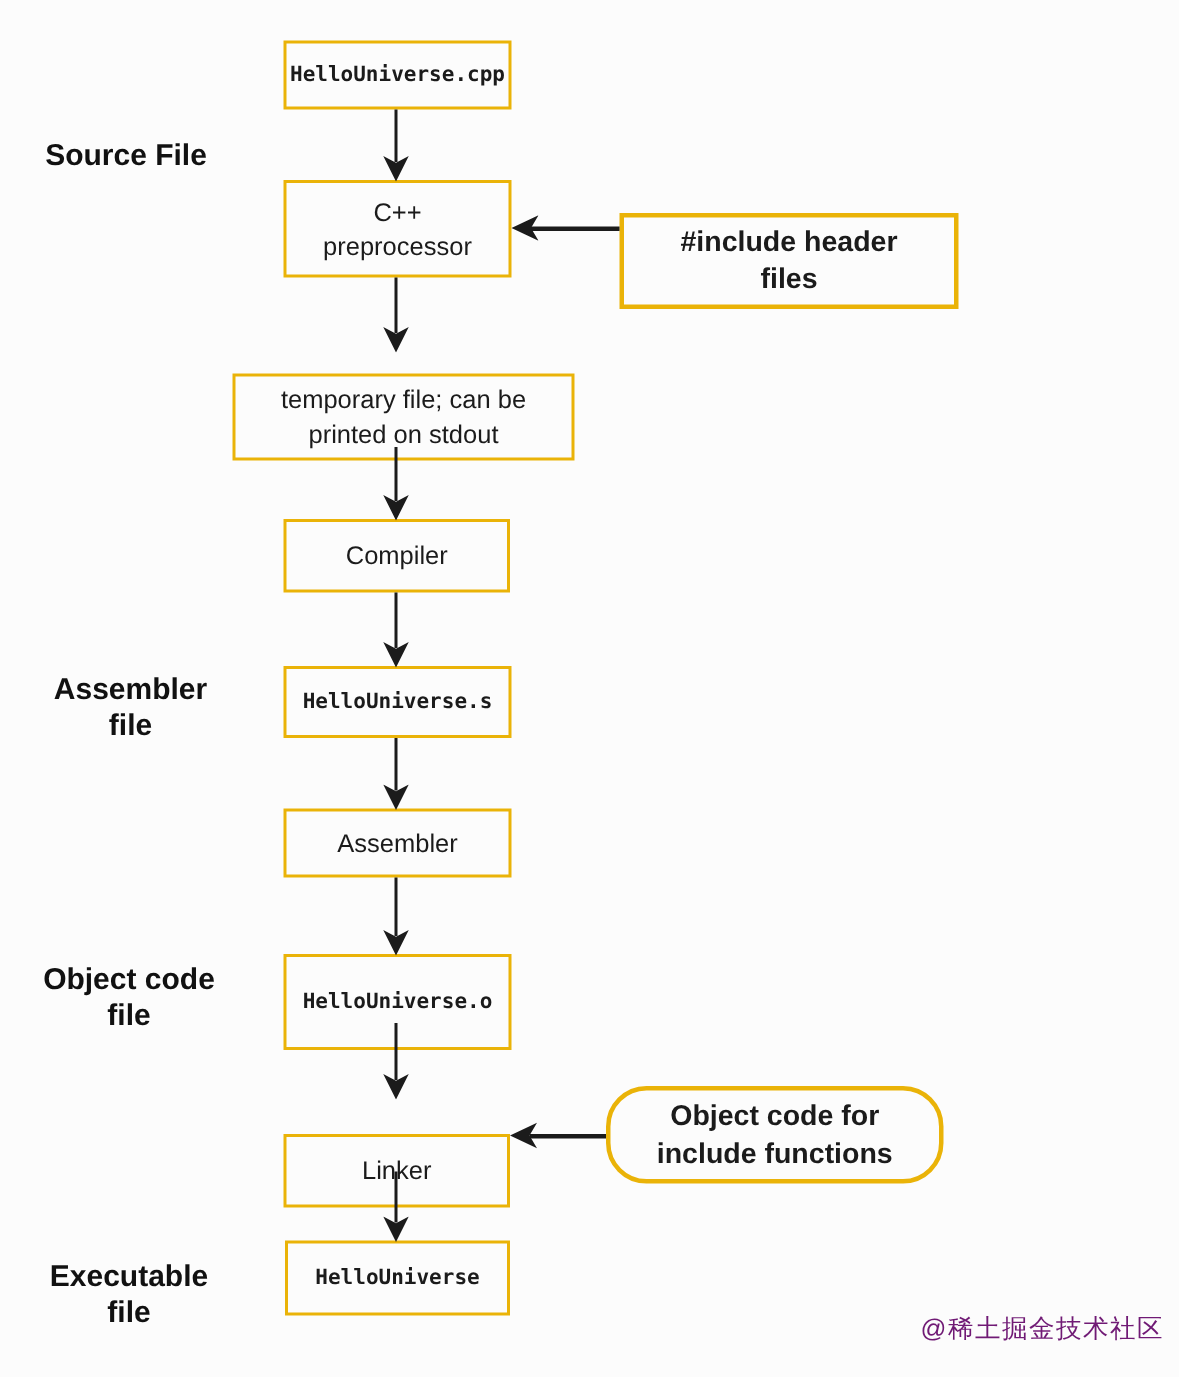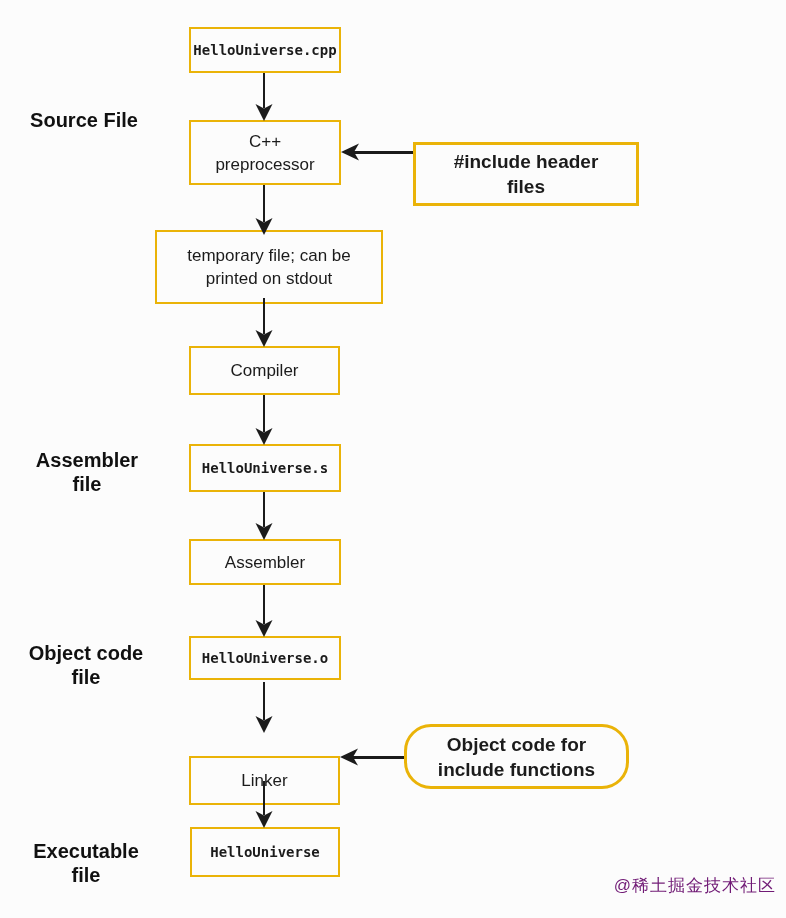--- a/index.html
+++ b/index.html
@@ -46,21 +46,21 @@
     right: 10px; top: 874px;
     font-size: 17px; letter-spacing: 1px;
     color: #701a75;
   }
 </style>
 </head>
 <body>
 
 <div class="canvas">
 
-  <div class="side-label" style="left:19px; top:92px; width:130px;margin-top:16px;">
+  <div class="side-label" style="left:19px; top:92px; width:130px;">
     <span class="bl">Source File</span>
   </div>
   <div class="side-label" style="left:20px; top:448px; width:134px;">
     <span class="bl">Assembler</span>
     <span class="bl">file</span>
   </div>
   <div class="side-label" style="left:14px; top:641px; width:144px;">
     <span class="bl">Object code</span>
     <span class="bl">file</span>
   </div>
@@ -76,38 +76,38 @@
   <div class="box sansbox" style="left:189px; top:120px; width:152px; height:65px;">
     <span class="bl">C++</span>
     <span class="bl">preprocessor</span>
   </div>
 
   <div class="box boldbox" style="left:413px; top:121px; width:226px; height:64px;margin-top:21px;">
     <span class="bl">#include header</span>
     <span class="bl">files</span>
   </div>
 
-  <div class="box sansbox" style="left:155px; top:230px; width:228px; height:74px;">
+  <div class="box sansbox" style="left:155px; top:249px; width:228px; height:58px;">
     <span class="bl">temporary file; can be</span>
     <span class="bl">printed on stdout</span>
   </div>
 
   <div class="box sansbox" style="left:189px; top:346px; width:151px; height:49px;">
     <span class="bl">Compiler</span>
   </div>
 
   <div class="box monobox" style="left:189px; top:444px; width:152px; height:48px;">
     <span class="bl">HelloUniverse.s</span>
   </div>
 
   <div class="box sansbox" style="left:189px; top:539px; width:152px; height:46px;">
     <span class="bl">Assembler</span>
   </div>
 
-  <div class="box monobox" style="left:189px; top:636px; width:152px; height:44px;">
+  <div class="box monobox" style="left:189px; top:636px; width:152px; height:64px;">
     <span class="bl">HelloUniverse.o</span>
   </div>
 
   <div class="box sansbox" style="left:189px; top:756px; width:151px; height:49px;">
     <span class="bl">Linker</span>
   </div>
 
   <div class="box boldbox" style="left:404px; top:724px; width:225px; height:65px;border-radius:27px;">
     <span class="bl">Object code for</span>
     <span class="bl">include functions</span>

